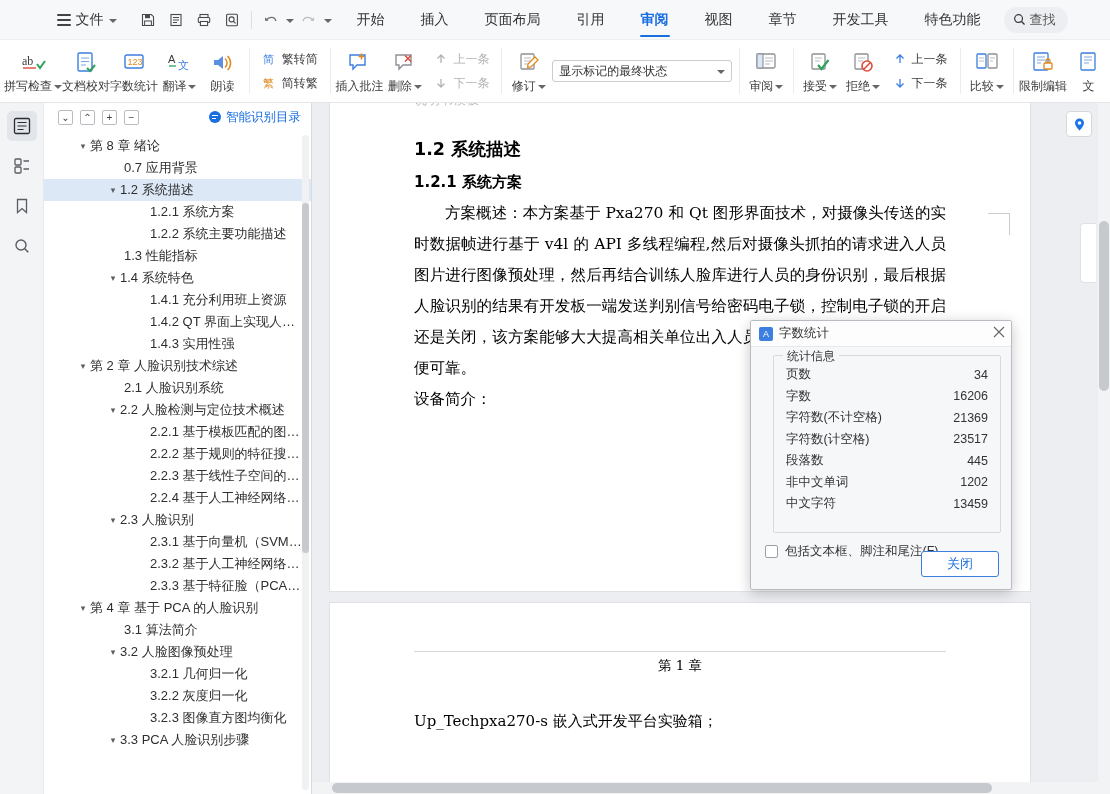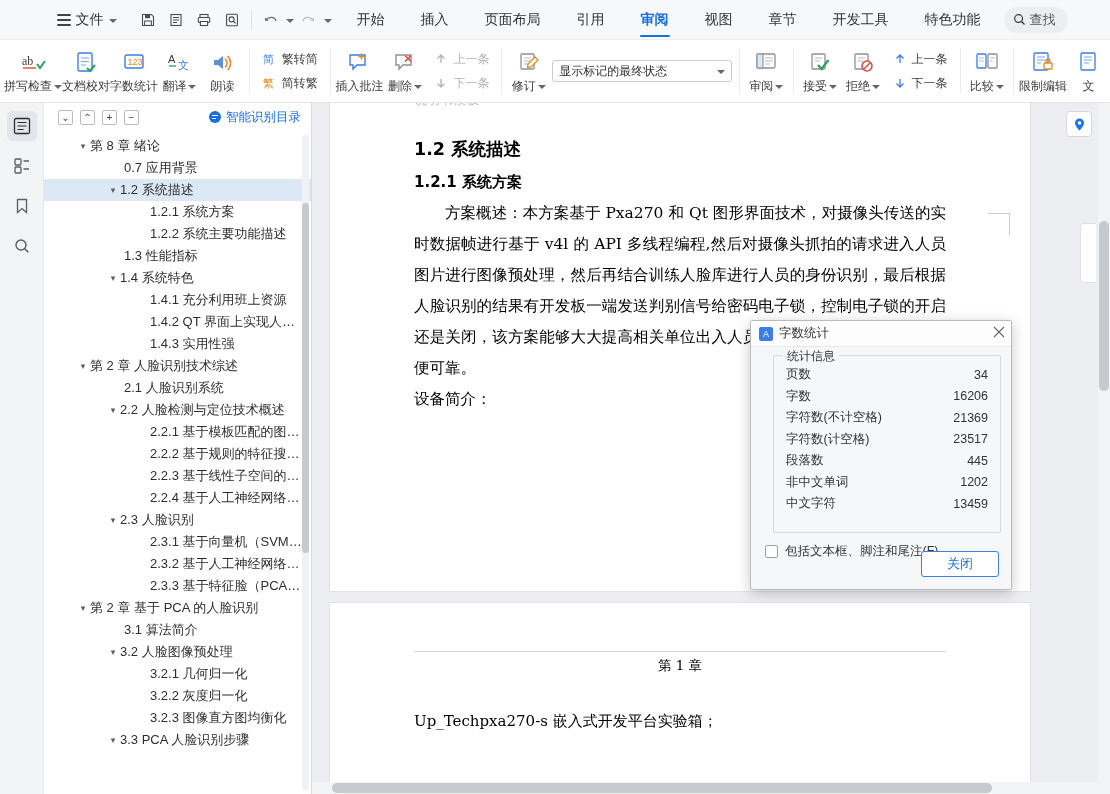--- a/index.html
+++ b/index.html
@@ -747,21 +747,21 @@
         <span class="toc-label">2.3.1  基于向量机（SVM）…</span>
       </div>
       <div class="toc-item" style="padding-left:106px">
         <span class="toc-label">2.3.2  基于人工神经网络人脸…</span>
       </div>
       <div class="toc-item" style="padding-left:106px">
         <span class="toc-label">2.3.3  基于特征脸（PCA）的…</span>
       </div>
       <div class="toc-item" style="padding-left:50px">
         <span class="twist" style="margin-left:-18px">▾</span>
-        <span class="toc-label">第 2 章  基于 PCA 的人脸识别</span>
+        <span class="toc-label">第 4 章  基于 PCA 的人脸识别</span>
       </div>
       <div class="toc-item" style="padding-left:80px">
         <span class="toc-label">3.1  算法简介</span>
       </div>
       <div class="toc-item" style="padding-left:80px">
         <span class="twist" style="margin-left:-18px">▾</span>
         <span class="toc-label">3.2  人脸图像预处理</span>
       </div>
       <div class="toc-item" style="padding-left:106px">
         <span class="toc-label">3.2.1  几何归一化</span>

